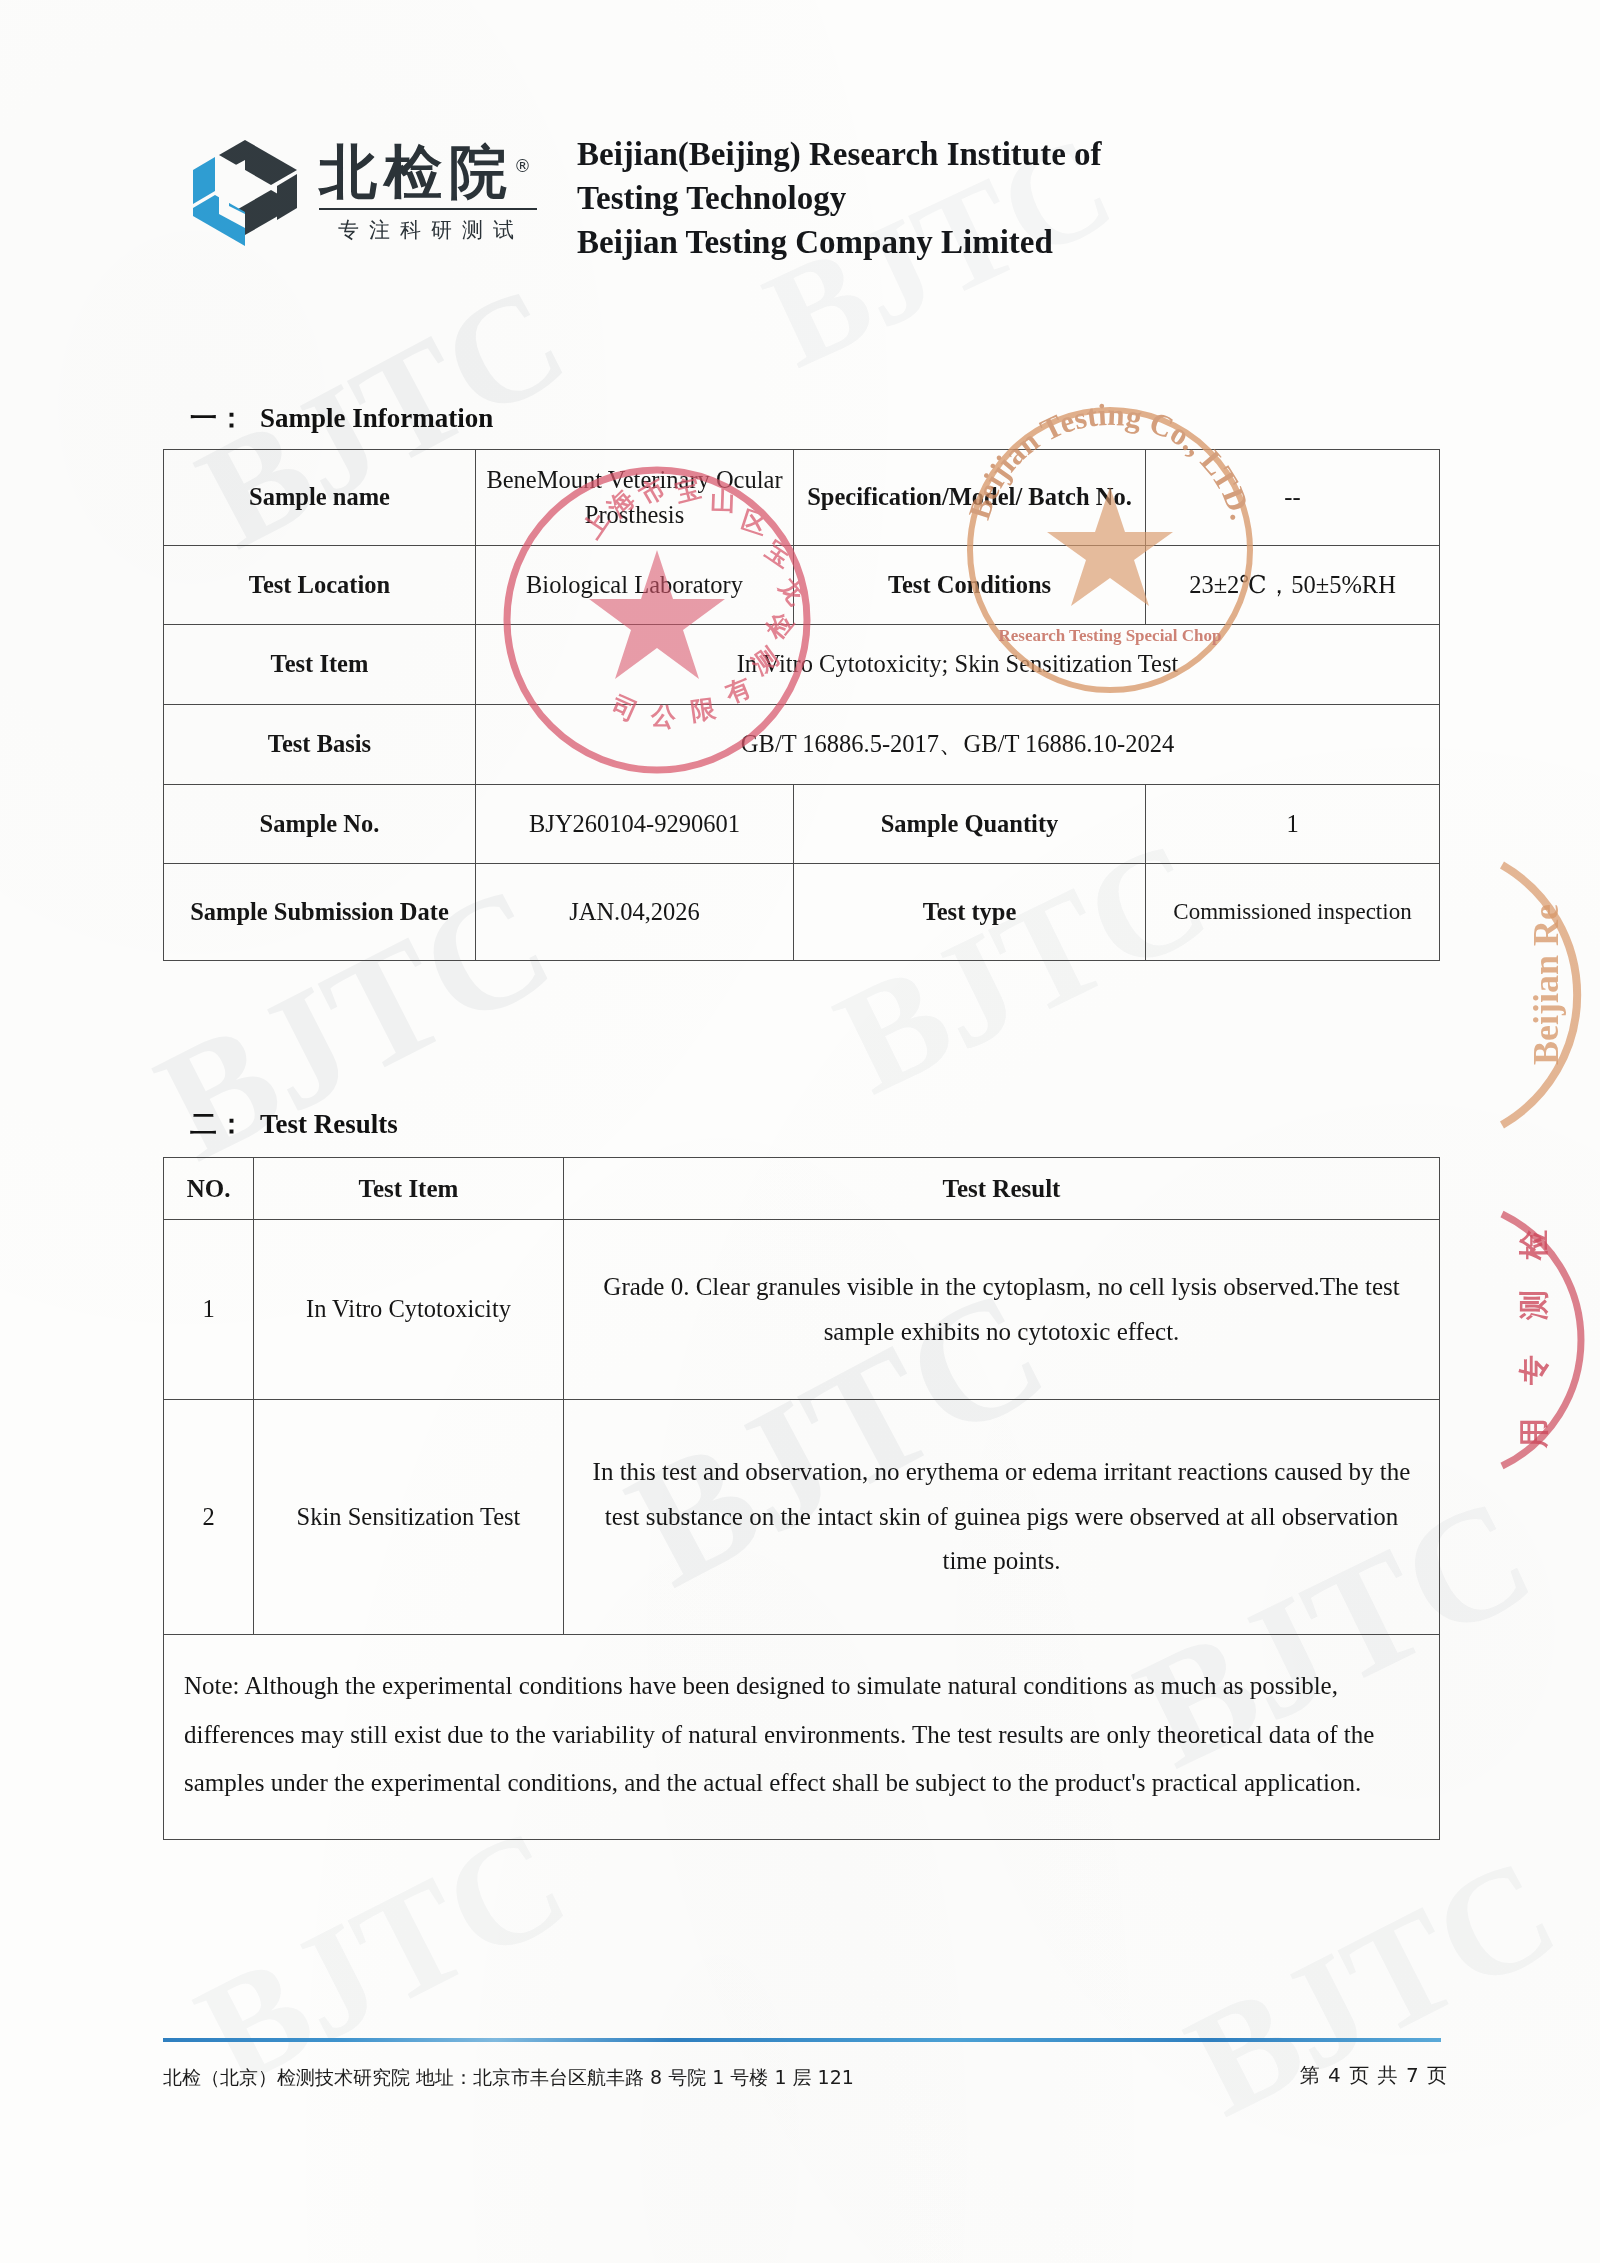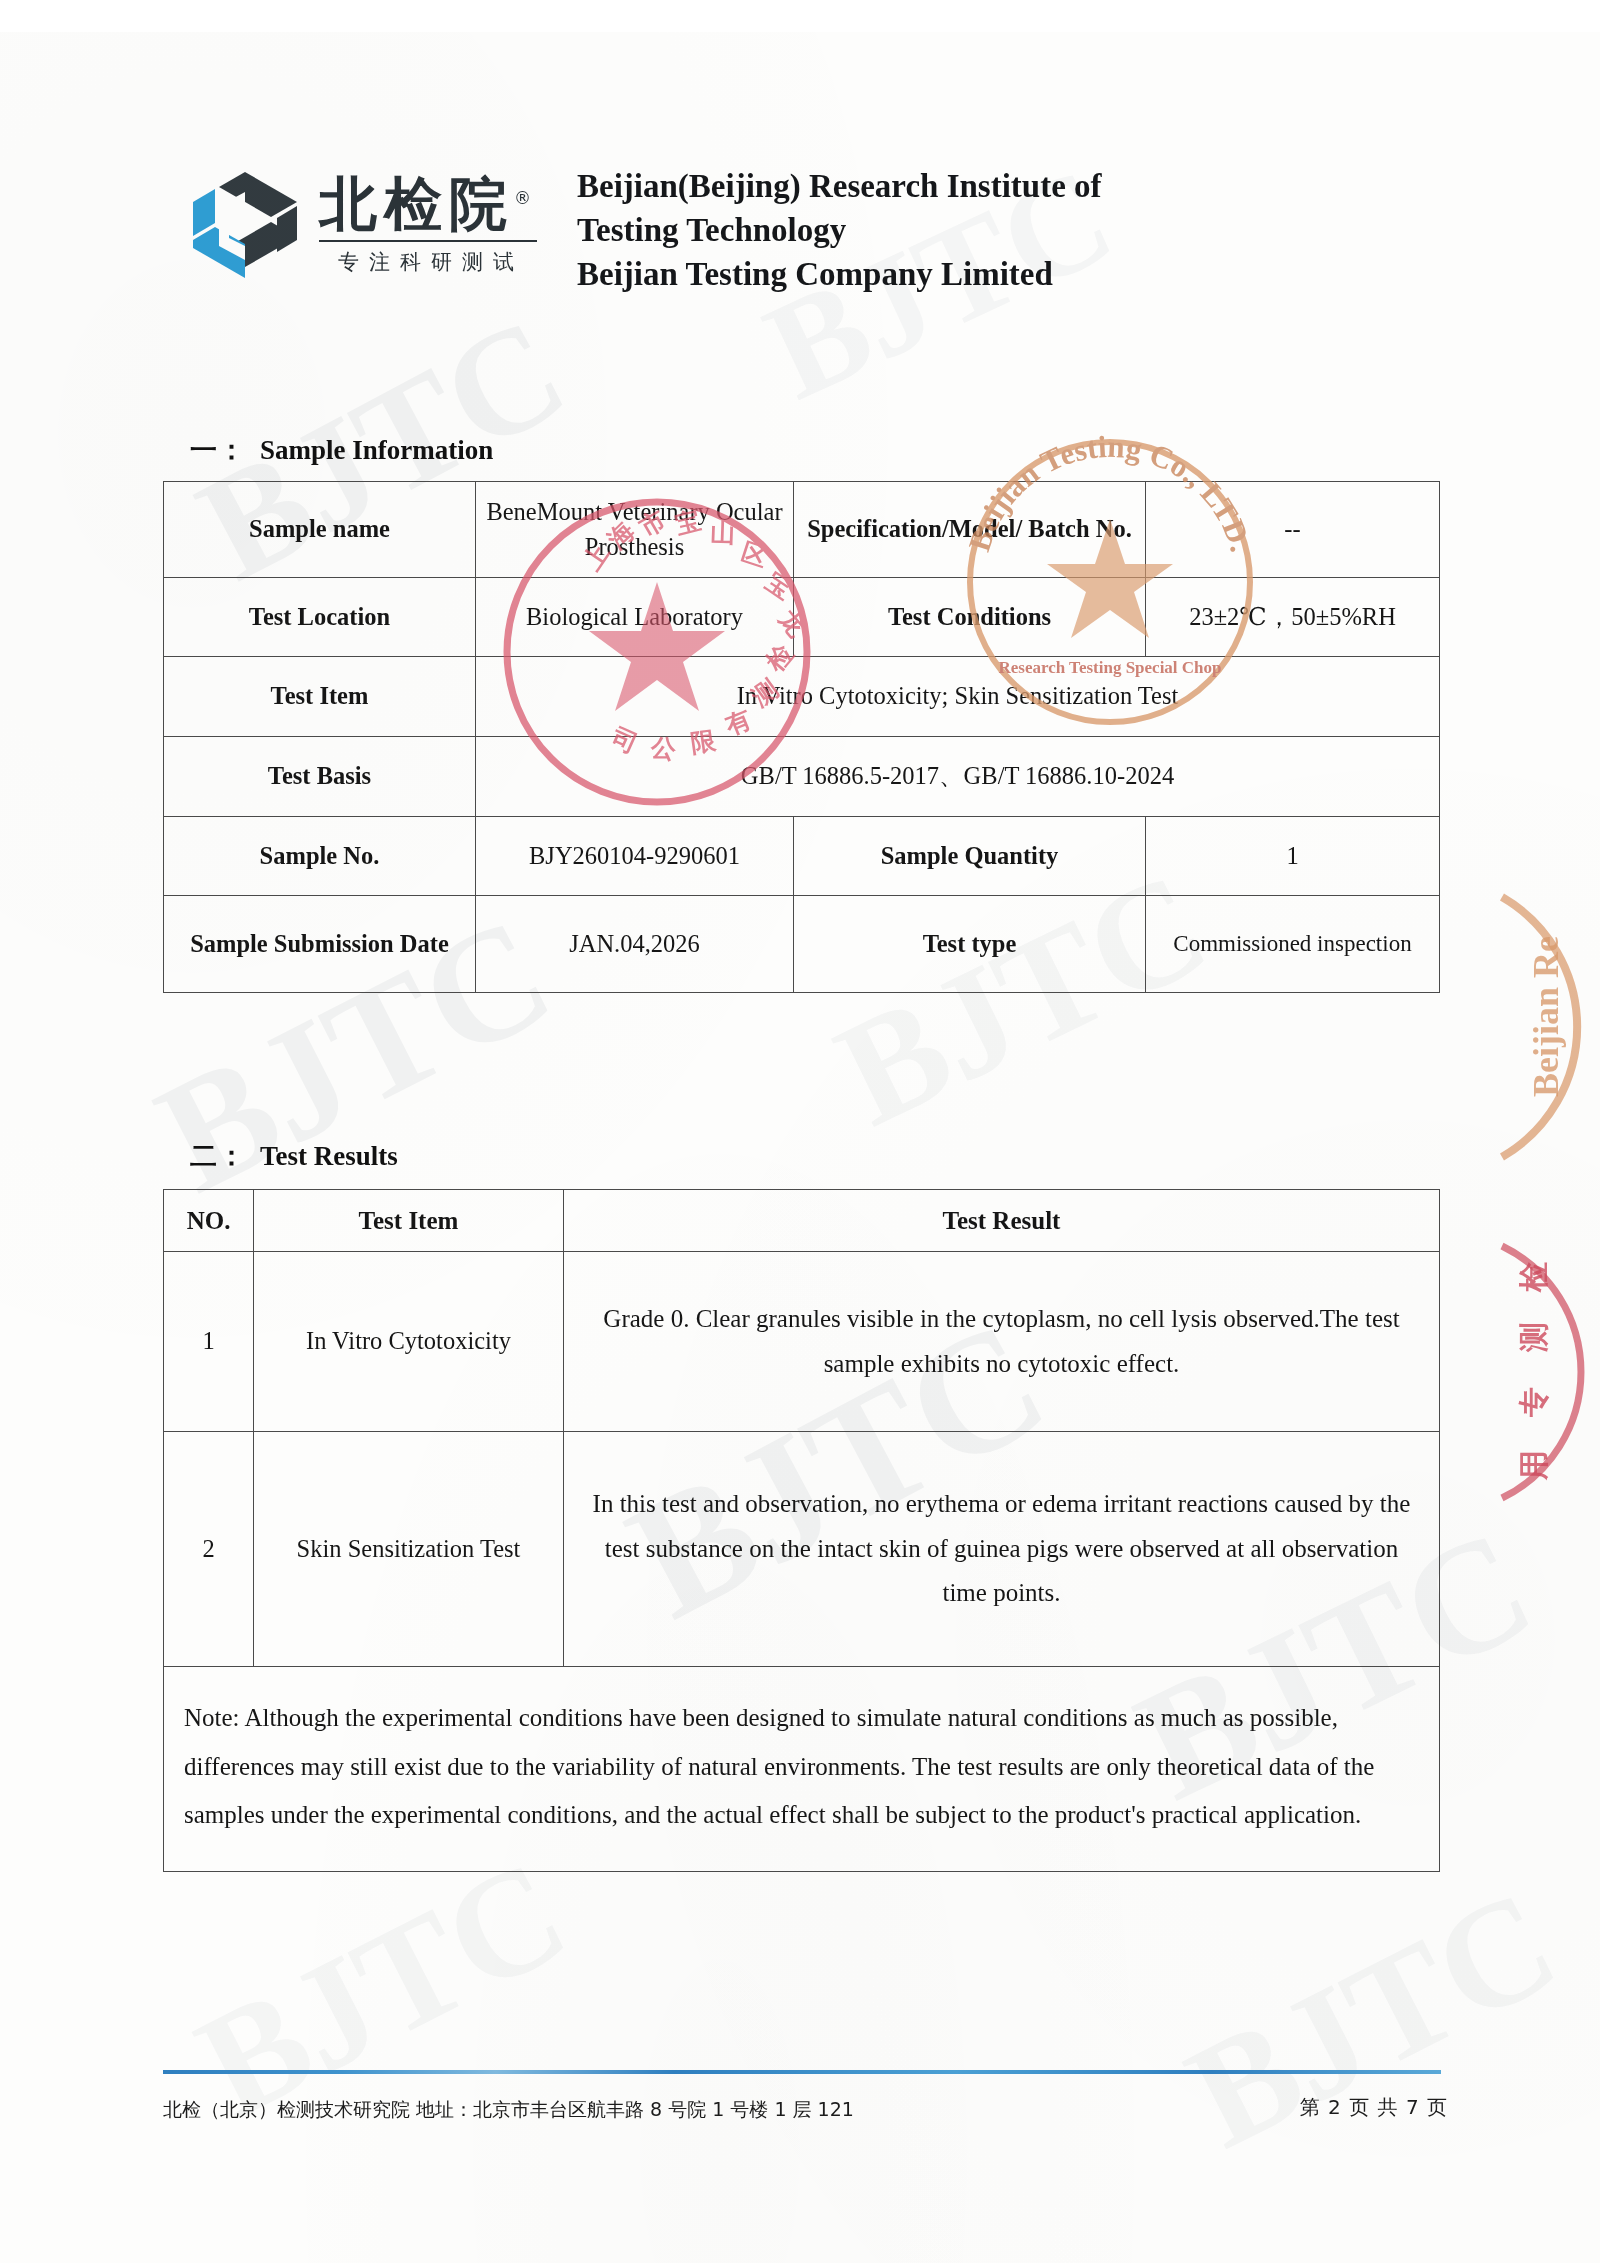--- a/index.html
+++ b/index.html
@@ -14,21 +14,20 @@
     font-family: "Liberation Serif", "DejaVu Serif", serif;
     color: #1a1a1a;
     overflow: hidden;
   }
 
   
   .page {
     position: absolute;
     inset: 0;
     background: #fdfdfc;
-    margin-top: 32px;
   }
 
   
   .scan-noise {
     position: absolute;
     inset: 0;
     pointer-events: none;
     background:
       radial-gradient(ellipse at 12% 18%, rgba(0,0,0,0.012), transparent 42%),
       radial-gradient(ellipse at 88% 72%, rgba(0,0,0,0.012), transparent 46%),
@@ -396,16 +395,16 @@
     </svg>
   </div>
 
   <div class="scan-noise"></div>
 
   <div class="footer-rule"></div>
   <div class="footer">
     <div class="footer-left">
       <div>北检（北京）检测技术研究院 地址：北京市丰台区航丰路 8 号院 1 号楼 1 层 121</div>
     </div>
-    <div class="footer-right">第 2 页 共 7 页</div>
+    <div class="footer-right">第 4 页 共 7 页</div>
   </div>
 
 </div>
 
 </body></html>

